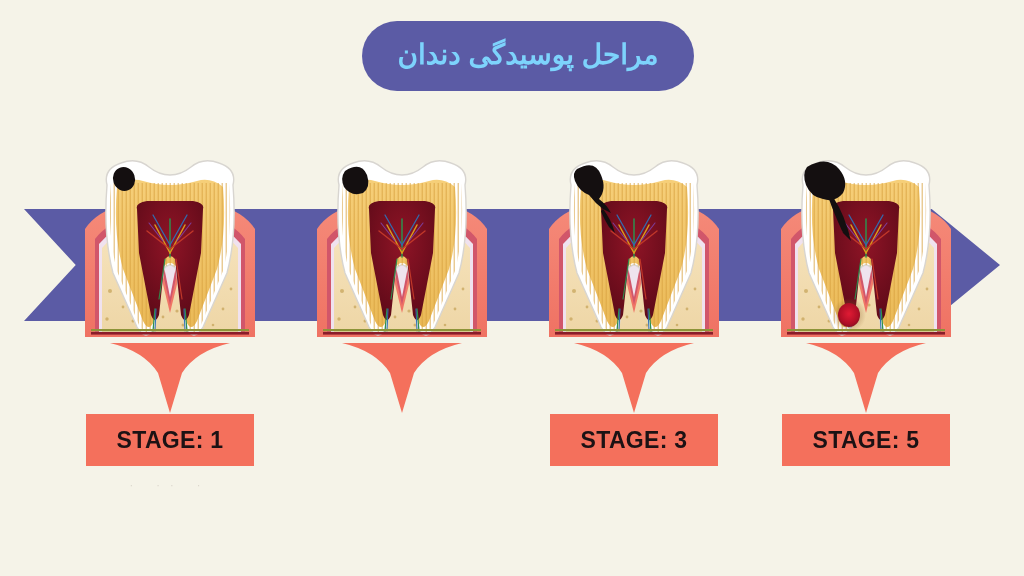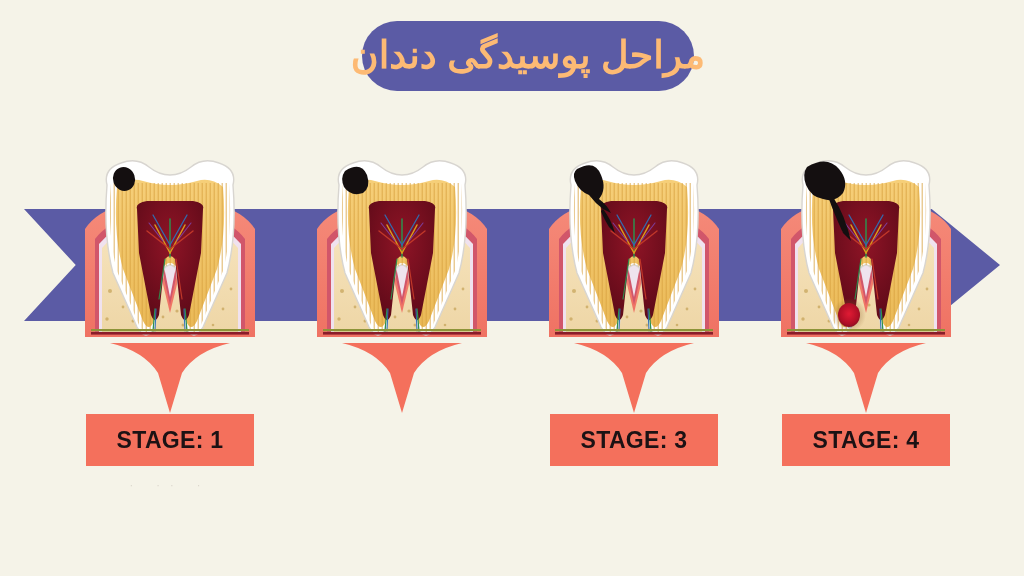--- a/index.html
+++ b/index.html
@@ -31,22 +31,22 @@
     width: 332px;
     height: 70px;
     background: #5b5ba5;
     border-radius: 35px;
     display: flex;
     align-items: center;
     justify-content: center;
     box-sizing: border-box;
   }
   .title-text {
-    color: #fdba74;
-    font-size: 38px;
+    color: #7dd3fc;
+    font-size: 28px;
     font-weight: bold;
     direction: rtl;
     unicode-bidi: bidi-override;
     letter-spacing: 0.5px;
     white-space: nowrap;
     line-height: 1;
     padding-bottom: 3px;
   }
 
   
@@ -623,18 +623,18 @@
         </svg>
       </div>
 
       <div class="pointer">
         <svg viewBox="0 0 120 72" xmlns="http://www.w3.org/2000/svg" aria-hidden="true">
           <path d="M0 0 L120 0 Q86 8 72 30 L60 70 L48 30 Q34 8 0 0 Z" fill="#f4705c"></path>
         </svg>
       </div>
 
       <div class="stage-label">
-        <span class="stage-label-text">STAGE: 4</span>
+        <span class="stage-label-text">STAGE: 5</span>
       </div>
     </div>
 
   </div>
 </div>
 
 </body></html>

